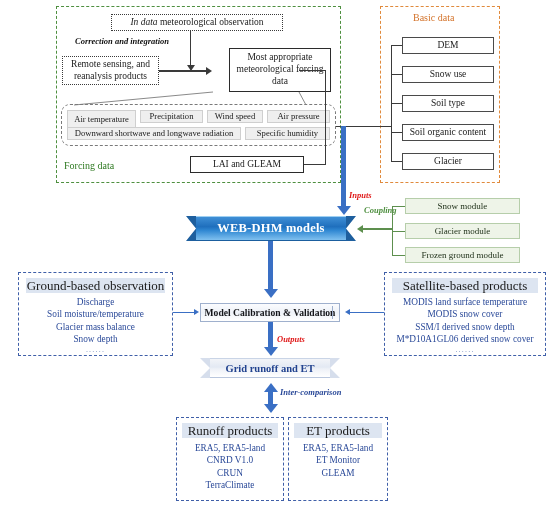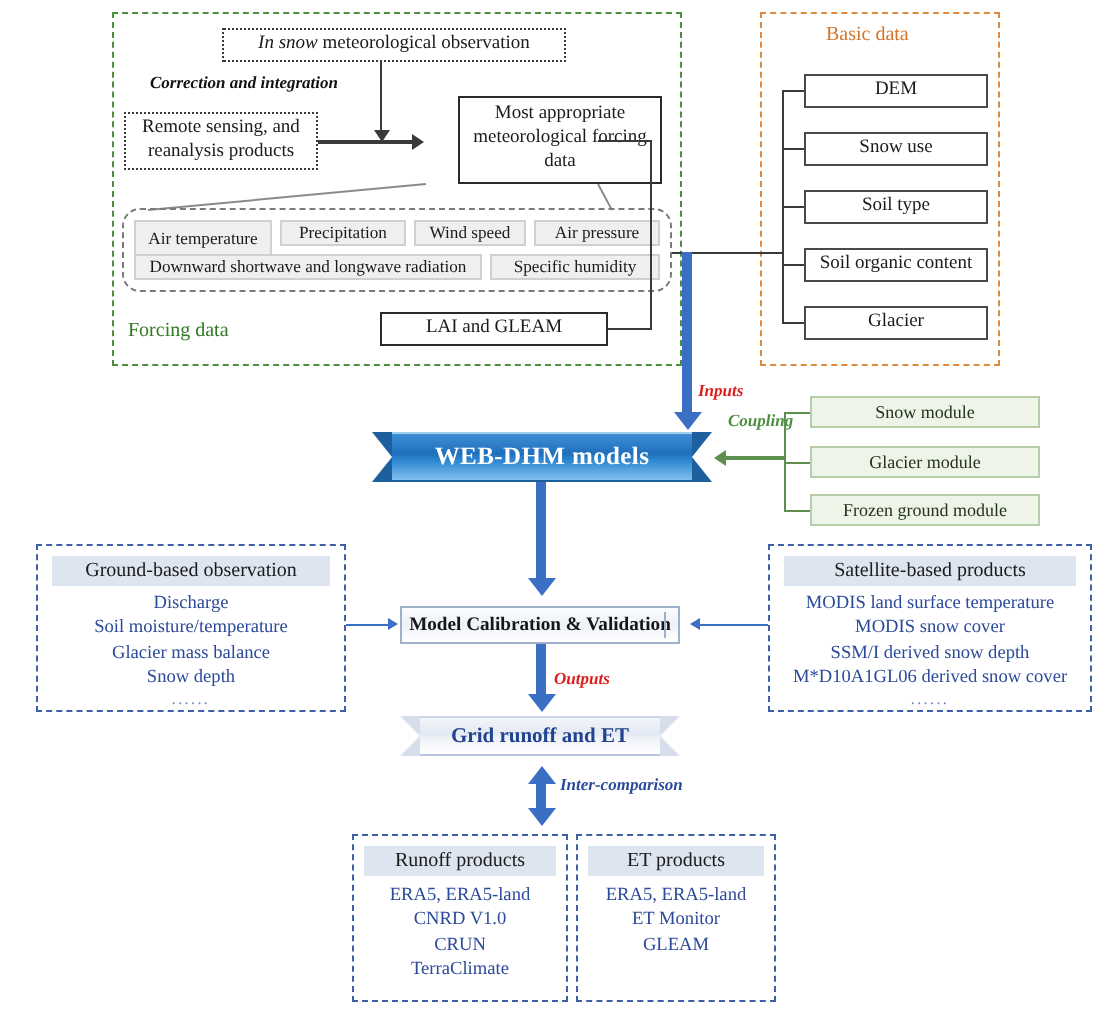--- a/index.html
+++ b/index.html
@@ -42,21 +42,21 @@
   .panel-green{border:1.2px dashed #4e8f3f;background:transparent;}
   .panel-orange{border:1.2px dashed #e08a3c;background:transparent;}
   .panel-blue{border:1.2px dashed #3f5fa8;background:transparent;}
   .rounded-dash{border:1px dashed #7a7a7a;border-radius:9px;background:transparent;}
 
   .lbl-green{color:#2f7a22;font-size:10px;}
   .lbl-orange{color:#d4732a;font-size:10px;}
 
   
   .panel-head{
-    background:#dde5f1;color:#1b1b1b;font-size:10px;
+    background:#dde5f1;color:#1b1b1b;font-size:13px;
     display:flex;align-items:center;justify-content:center;text-align:center;
   }
   .panel-body{
     color:#2b4a99;font-size:9.3px;line-height:1.32;text-align:center;
   }
   .dots{color:#6d86bd;font-size:8px;letter-spacing:1.2px;text-align:center;}
 
   
   .ribbon{
     position:absolute;
@@ -133,21 +133,21 @@
 </head>
 <body>
 
 <div class="stage">
 
   <div class="abs panel-green" style="left:56px;top:6px;width:285px;height:177px;"></div>
 
   <div class="abs lbl-green" style="left:64px;top:160px;">Forcing data</div>
 
   <div class="abs box-dotted" style="left:111px;top:14px;width:172px;height:17px;">
-    <span><span class="ital">In snow</span><span> meteorological observation</span></span>
+    <span><span class="ital">In data</span><span> meteorological observation</span></span>
   </div>
 
   <div class="tag-blk" style="left:75px;top:36px;">Correction and integration</div>
 
   <div class="ln" style="left:190px;top:31px;width:1.2px;height:36px;"></div>
   <div class="ah-down" style="left:186.5px;top:65px;"></div>
 
   <div class="abs box-dotted" style="left:62px;top:56px;width:97px;height:29px;">
     <span>Remote sensing, and reanalysis products</span>
   </div>

